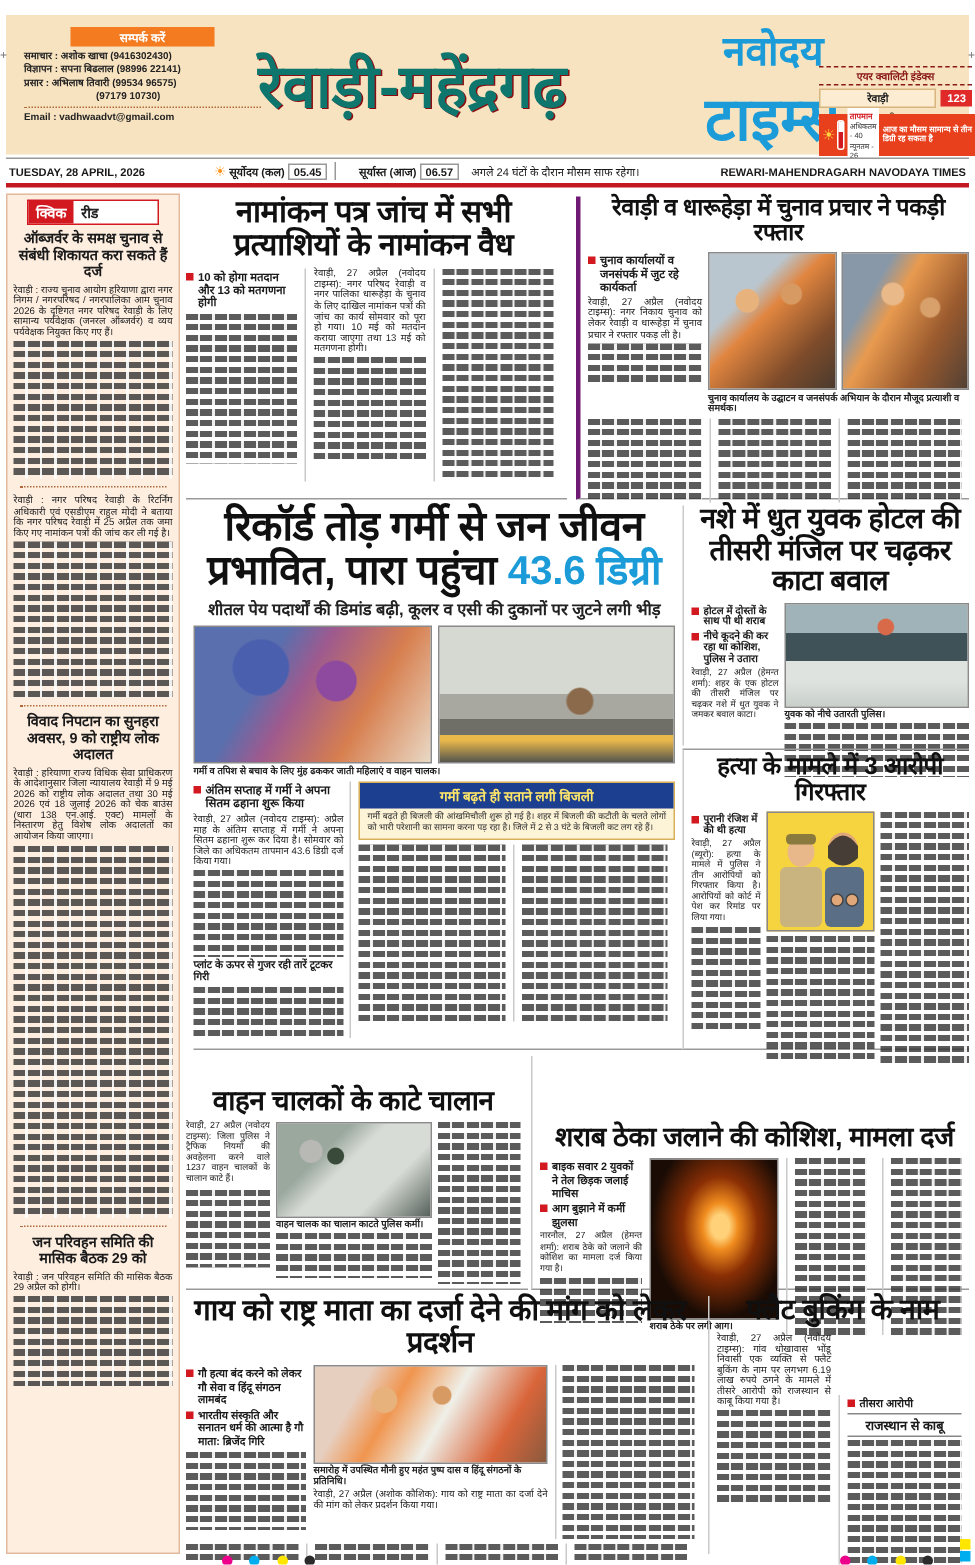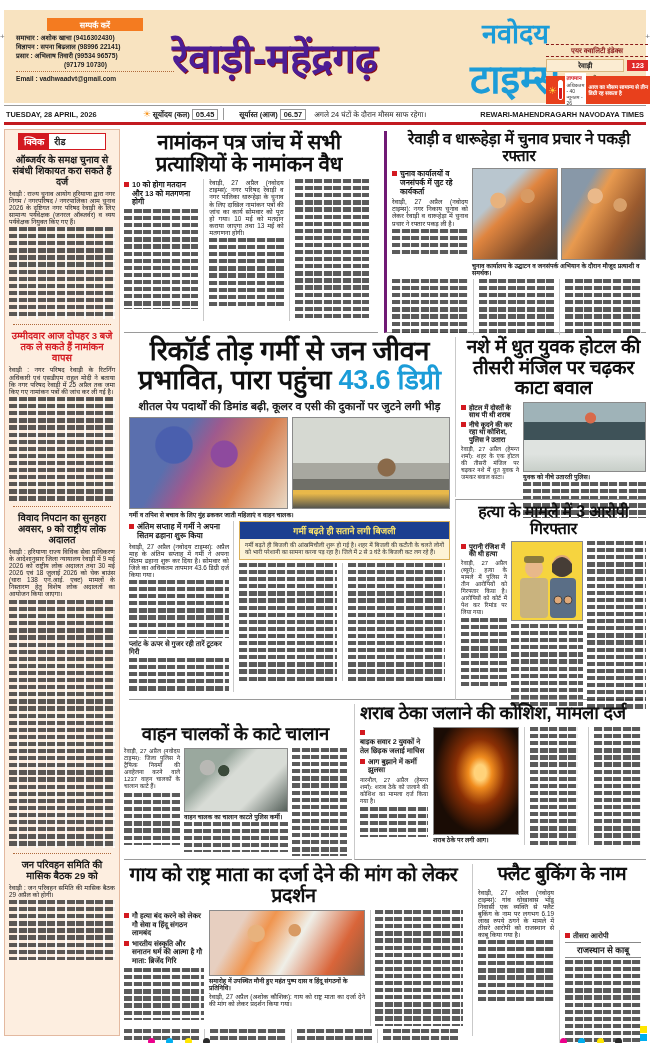--- a/index.html
+++ b/index.html
@@ -35,21 +35,21 @@
 
   <div class="abs" style="left:12px;top:8px;width:158px;">
     <div style="background:#f47b20;color:#fff;font-weight:bold;font-size:8px;text-align:center;width:96px;margin:0 auto 2px;padding:1px 0;">सम्पर्क करें</div>
     <div style="font-size:6.6px;line-height:9px;font-weight:bold;color:#222;">समाचार : अशोक खाचा (9416302430)</div>
     <div style="font-size:6.6px;line-height:9px;font-weight:bold;color:#222;">विज्ञापन : सपना बिढलाल (98996 22141)</div>
     <div style="font-size:6.6px;line-height:9px;font-weight:bold;color:#222;">प्रसार : अभिलाष तिवारी (99534 96575)</div>
     <div style="font-size:6.6px;line-height:9px;font-weight:bold;color:#222;padding-left:48px;">(97179 10730)</div>
     <div style="font-size:6.6px;line-height:9px;font-weight:bold;color:#222;border-top:1px dotted #b06a3c;margin-top:2px;padding-top:2px;">Email : vadhwaadvt@gmail.com</div>
   </div>
 
-  <div class="abs" style="left:168px;top:26px;width:310px;font-size:40px;font-weight:bold;color:#4c1d95;line-height:1.1;
+  <div class="abs" style="left:168px;top:26px;width:310px;font-size:40px;font-weight:bold;color:#0f766e;line-height:1.1;
               text-shadow:1px 1px 0 #8c0e12;white-space:nowrap;">रेवाड़ी-महेंद्रगढ़</div>
 
   <div class="abs" style="left:478px;top:4px;font-size:27px;font-weight:bold;color:#1b9cd8;white-space:nowrap;">नवोदय</div>
   <div class="abs" style="left:466px;top:40px;font-size:40px;font-weight:bold;color:#1b9cd8;white-space:nowrap;">टाइम्स</div>
 
   <div class="abs" style="left:542px;top:34px;width:102px;">
     <div style="font-size:7px;font-weight:bold;color:#8a1a1a;text-align:center;border-top:1px dashed #8a1a1a;border-bottom:1px dashed #8a1a1a;padding:1px 0;">एयर क्वालिटी इंडेक्स</div>
     <div style="display:flex;align-items:center;margin-top:2px;">
       <div style="flex:1;background:#fbecd2;border:1px solid #d8b57e;font-size:7px;font-weight:bold;text-align:center;padding:1px 0;">रेवाड़ी</div>
       <div style="background:#e02a2a;color:#fff;font-size:7.5px;font-weight:bold;padding:1px 4px;margin-left:3px;">123</div>
@@ -97,21 +97,20 @@
   </div>
 
   <div>
     <div class="sb-head">ऑब्जर्वर के समक्ष चुनाव से संबंधी शिकायत करा सकते हैं दर्ज</div>
     <div class="lead">रेवाड़ी : राज्य चुनाव आयोग हरियाणा द्वारा नगर निगम / नगरपरिषद / नगरपालिका आम चुनाव 2026 के दृष्टिगत नगर परिषद रेवाड़ी के लिए सामान्य पर्यवेक्षक (जनरल ऑब्जर्वर) व व्यय पर्यवेक्षक नियुक्त किए गए हैं।</div>
     <div class="gk" style="height:92px;margin-top:2px;"></div>
   </div>
   <div class="sb-sep"></div>
 
   <div>
-    <div class="sb-head" style="color:#d31920;">उम्मीदवार आज दोपहर 3 बजे तक ले सकते हैं नामांकन वापस</div>
     <div class="lead">रेवाड़ी : नगर परिषद रेवाड़ी के रिटर्निंग अधिकारी एवं एसडीएम राहुल मोदी ने बताया कि नगर परिषद रेवाड़ी में 25 अप्रैल तक जमा किए गए नामांकन पत्रों की जांच कर ली गई है।</div>
     <div class="gk" style="height:104px;margin-top:2px;"></div>
   </div>
   <div class="sb-sep"></div>
 
   <div>
     <div class="sb-head">विवाद निपटान का सुनहरा अवसर, 9 को राष्ट्रीय लोक अदालत</div>
     <div class="lead">रेवाड़ी : हरियाणा राज्य विधिक सेवा प्राधिकरण के आदेशानुसार जिला न्यायालय रेवाड़ी में 9 मई 2026 को राष्ट्रीय लोक अदालत तथा 30 मई 2026 एवं 18 जुलाई 2026 को चेक बाउंस (धारा 138 एन.आई. एक्ट) मामलों के निस्तारण हेतु विशेष लोक अदालतों का आयोजन किया जाएगा।</div>
     <div class="gk" style="height:248px;margin-top:2px;"></div>
   </div>
@@ -301,24 +300,24 @@
       <div class="cap" style="margin-top:1px;">वाहन चालक का चालान काटते पुलिस कर्मी।</div>
       <div class="gk" style="height:30px;margin-top:2px;"></div>
     </div>
     <div style="flex:1;">
       <div class="gk" style="height:108px;"></div>
     </div>
   </div>
 </div>
 
 <div class="abs rule-b" style="left:354px;top:704px;width:292px;height:156px;border-left:1px solid #c9c9c9;box-sizing:border-box;padding-left:5px;">
-  <div class="hl" style="font-size:18px;">शराब ठेका जलाने की कोशिश, मामला दर्ज</div>
+  <div class="hl" style="font-size:18px;text-align:center;margin-top:45px;">शराब ठेका जलाने की कोशिश, मामला दर्ज</div>
   <div style="display:flex;gap:5px;margin-top:4px;">
     <div style="width:68px;">
-      <div class="bullet" style="font-size:7.2px;flex-direction:column;">
+      <div class="bullet" style="font-size:7.2px;">
         <span class="sq"></span>
         <span>बाइक सवार 2 युवकों ने तेल छिड़क जलाई माचिस</span>
       </div>
       <div class="bullet" style="font-size:7.2px;">
         <span class="sq"></span>
         <span>आग बुझाने में कर्मी झुलसा</span>
       </div>
       <div class="lead" style="margin-top:2px;font-size:5.9px;">नारनौल, 27 अप्रैल (हेमन्त शर्मा): शराब ठेके को जलाने की कोशिश का मामला दर्ज किया गया है।</div>
       <div class="gk" style="height:30px;margin-top:2px;"></div>
     </div>

